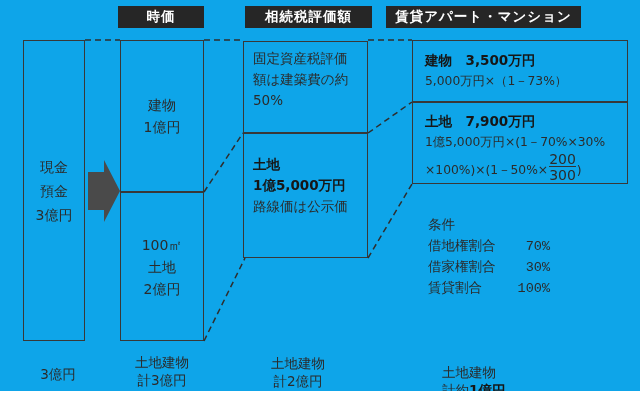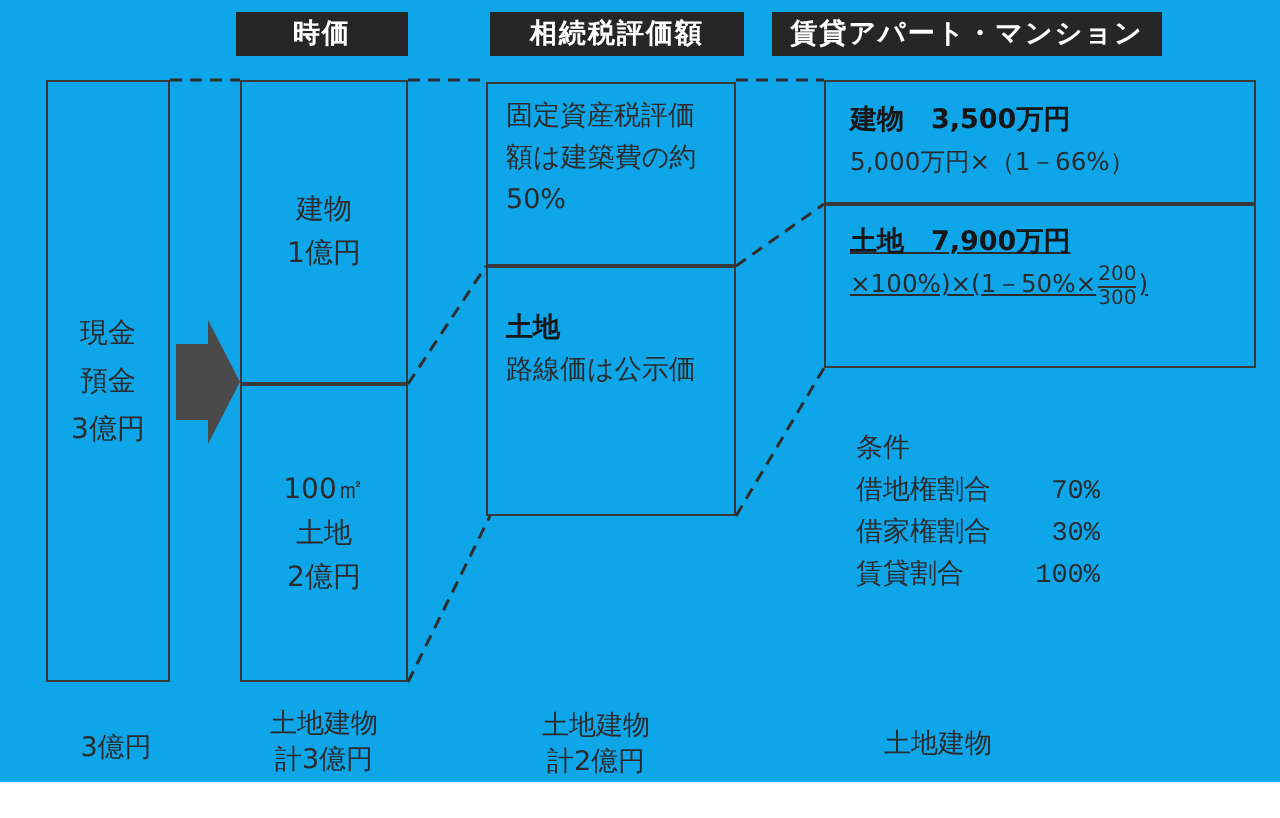--- a/index.html
+++ b/index.html
@@ -15,21 +15,21 @@
   .box{position:absolute;border:1.5px solid #383838;box-sizing:border-box;background:transparent;}
   .centerbox{display:flex;flex-direction:column;align-items:center;justify-content:center;text-align:center;}
   .cash-line{font-size:14px;line-height:24px;}
   .mkt-line{font-size:14px;line-height:22px;}
   .padbox{padding:6px 9px;}
   .b{font-weight:bold;color:#161616;}
   .tax-title{font-size:13.5px;line-height:21px;}
   .tax-note{font-size:13.5px;line-height:21px;}
   .ren-title{font-size:13.5px;line-height:21px;}
   .ren-formula{font-size:12.3px;line-height:20px;white-space:nowrap;}
-  .frac{display:inline-block;vertical-align:-6px;text-align:left;line-height:1.02;font-size:10px;margin:0 1px;}
+  .frac{display:inline-block;vertical-align:-6px;text-align:left;line-height:1.02;font-size:14px;margin:0 1px;}
   .frac .den{border-top:1px solid #333;display:block;padding-top:1px;}
   .frac .num{display:block;}
   .conds{position:absolute;left:428px;top:215px;font-size:13.5px;font-family:Liberation Mono, monospace;}
   .cond-title{line-height:21px;}
   .cond-row{display:flex;line-height:21px;}
   .cond-label{width:86px;}
   .cond-value{width:36px;text-align:right;}
   .total{position:absolute;font-size:13.5px;line-height:17.5px;}
   .tc{text-align:center;}
   svg.overlay{position:absolute;left:0;top:0;pointer-events:none;}
@@ -60,29 +60,31 @@
     <div class="mkt-line">2億円</div>
   </div>
 
   <div class="box padbox" style="left:243px;top:41px;width:125px;height:92px;">
     <div class="tax-note">固定資産税評価</div>
     <div class="tax-note">額は建築費の約</div>
     <div class="tax-note">50%</div>
   </div>
   <div class="box padbox" style="left:243px;top:133px;width:125px;height:125px;padding-top:20px;">
     <div class="tax-title b">土地</div>
+    <div class="tax-title b">1億5,000万円</div>
     <div class="tax-note">路線価は公示価</div>
   </div>
 
   <div class="box padbox" style="left:412px;top:40px;width:216px;height:62px;padding-top:9px;padding-left:12px;">
     <div class="ren-title b">建物　3,500万円</div>
-    <div class="ren-formula">5,000万円×（1－66%）</div>
+    <div class="ren-formula">5,000万円×（1－73%）</div>
   </div>
-  <div class="box padbox" style="left:412px;top:102px;width:216px;height:82px;padding-top:8px;padding-left:12px;text-decoration:underline;">
+  <div class="box padbox" style="left:412px;top:102px;width:216px;height:82px;padding-top:8px;padding-left:12px;">
     <div class="ren-title b">土地　7,900万円</div>
+    <div class="ren-formula">1億5,000万円×(1－70%×30%</div>
     <div class="ren-formula">
       <span>×100%)×(1－50%×</span><span class="frac"><span class="num">200</span><span class="den">300</span></span><span>)</span>
     </div>
   </div>
 
   <div class="conds">
     <div class="cond-title">条件</div>
     <div class="cond-row">
       <span class="cond-label">借地権割合</span>
       <span class="cond-value">70%</span>
@@ -101,20 +103,23 @@
   <div class="total tc" style="left:120px;top:354px;width:84px;">
     <div>土地建物</div>
     <div>計3億円</div>
   </div>
   <div class="total tc" style="left:256px;top:355px;width:84px;">
     <div>土地建物</div>
     <div>計2億円</div>
   </div>
   <div class="total" style="left:442px;top:364px;">
     <div>土地建物</div>
+    <div>
+      <span>計約</span><span class="b">1億円</span>
+    </div>
   </div>
 
   <svg class="overlay" width="640" height="409" viewBox="0 0 640 409">
     <line class="dash" x1="85" y1="40" x2="120" y2="40"></line>
     <line class="dash" x1="204" y1="40" x2="243" y2="40"></line>
     <line class="dash" x1="368" y1="40" x2="412" y2="40"></line>
     <line class="dash" x1="204" y1="192" x2="243" y2="133"></line>
     <line class="dash" x1="368" y1="133" x2="412" y2="102"></line>
     <line class="dash" x1="204" y1="341" x2="245" y2="258"></line>
     <line class="dash" x1="368" y1="258" x2="412" y2="184"></line>

